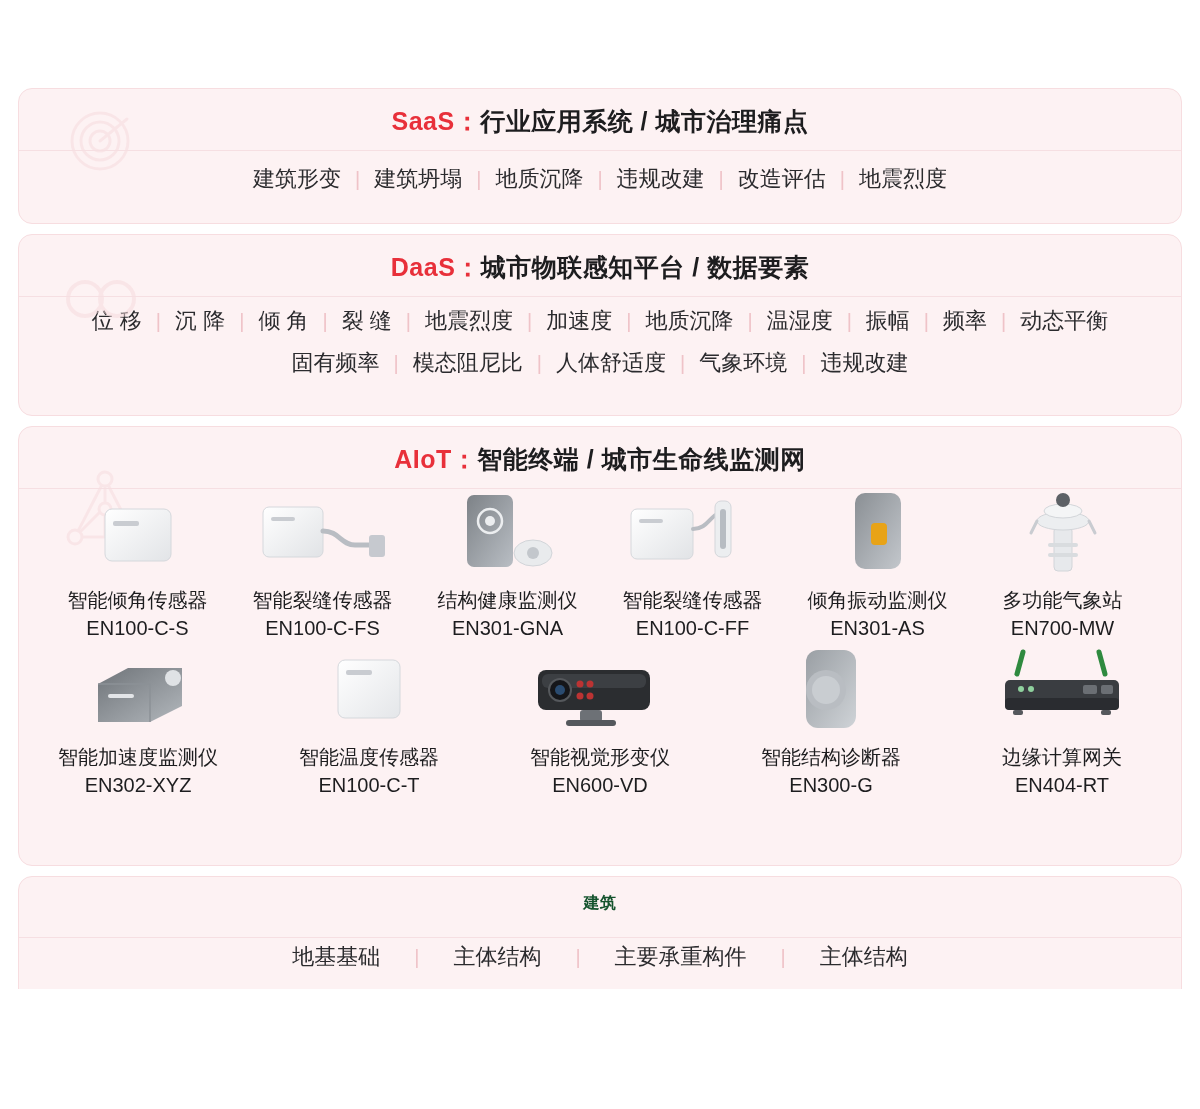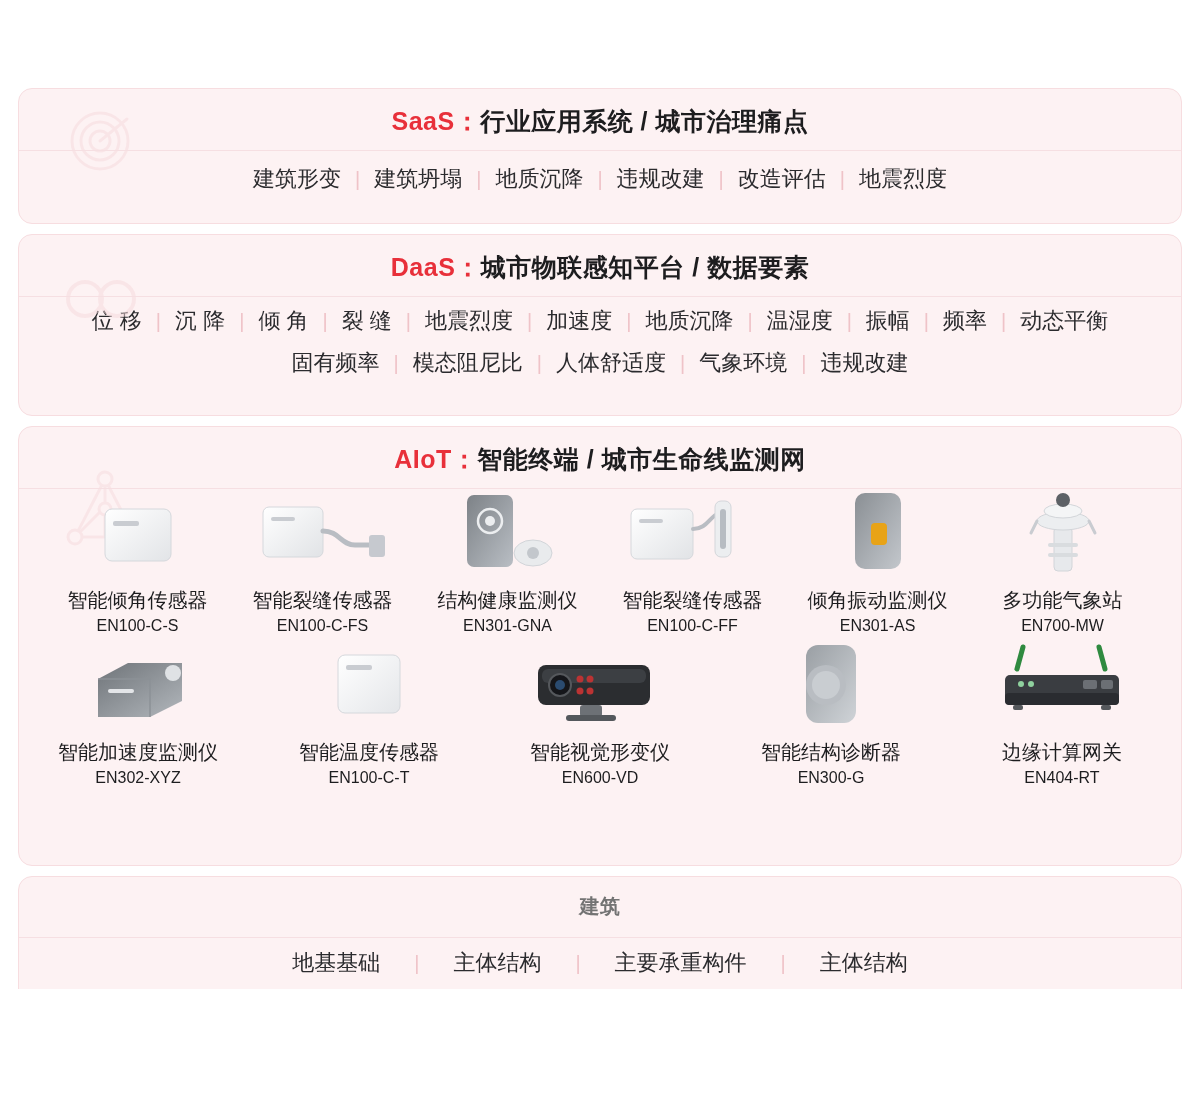--- a/index.html
+++ b/index.html
@@ -116,28 +116,28 @@
     justify-content: center;
   }
   .device-name {
     margin-top: 8px;
     font-size: 20px;
     color: #1d1d1f;
     white-space: nowrap;
   }
   .device-model {
     margin-top: 3px;
-    font-size: 16px;
+    font-size: 20px;
     color: #1d1d1f;
     white-space: nowrap;
   }
 
   
   #panel-build { top: 876px; height: 136px; }
-  #panel-build .panel-title { margin-top: 16px; color: #737373; font-size: 20px; }
+  #panel-build .panel-title { margin-top: 16px; color: #14532d; font-size: 16px; }
   #panel-build .divider { top: 60px; }
   #panel-build .tag-row { margin-top: 28px; gap: 20px; }
 </style>
 </head>
 <body>
 
 <div id="page">
 
   <section class="panel" id="panel-saas">
     <div class="wm" style="left:46px; top:16px;">

